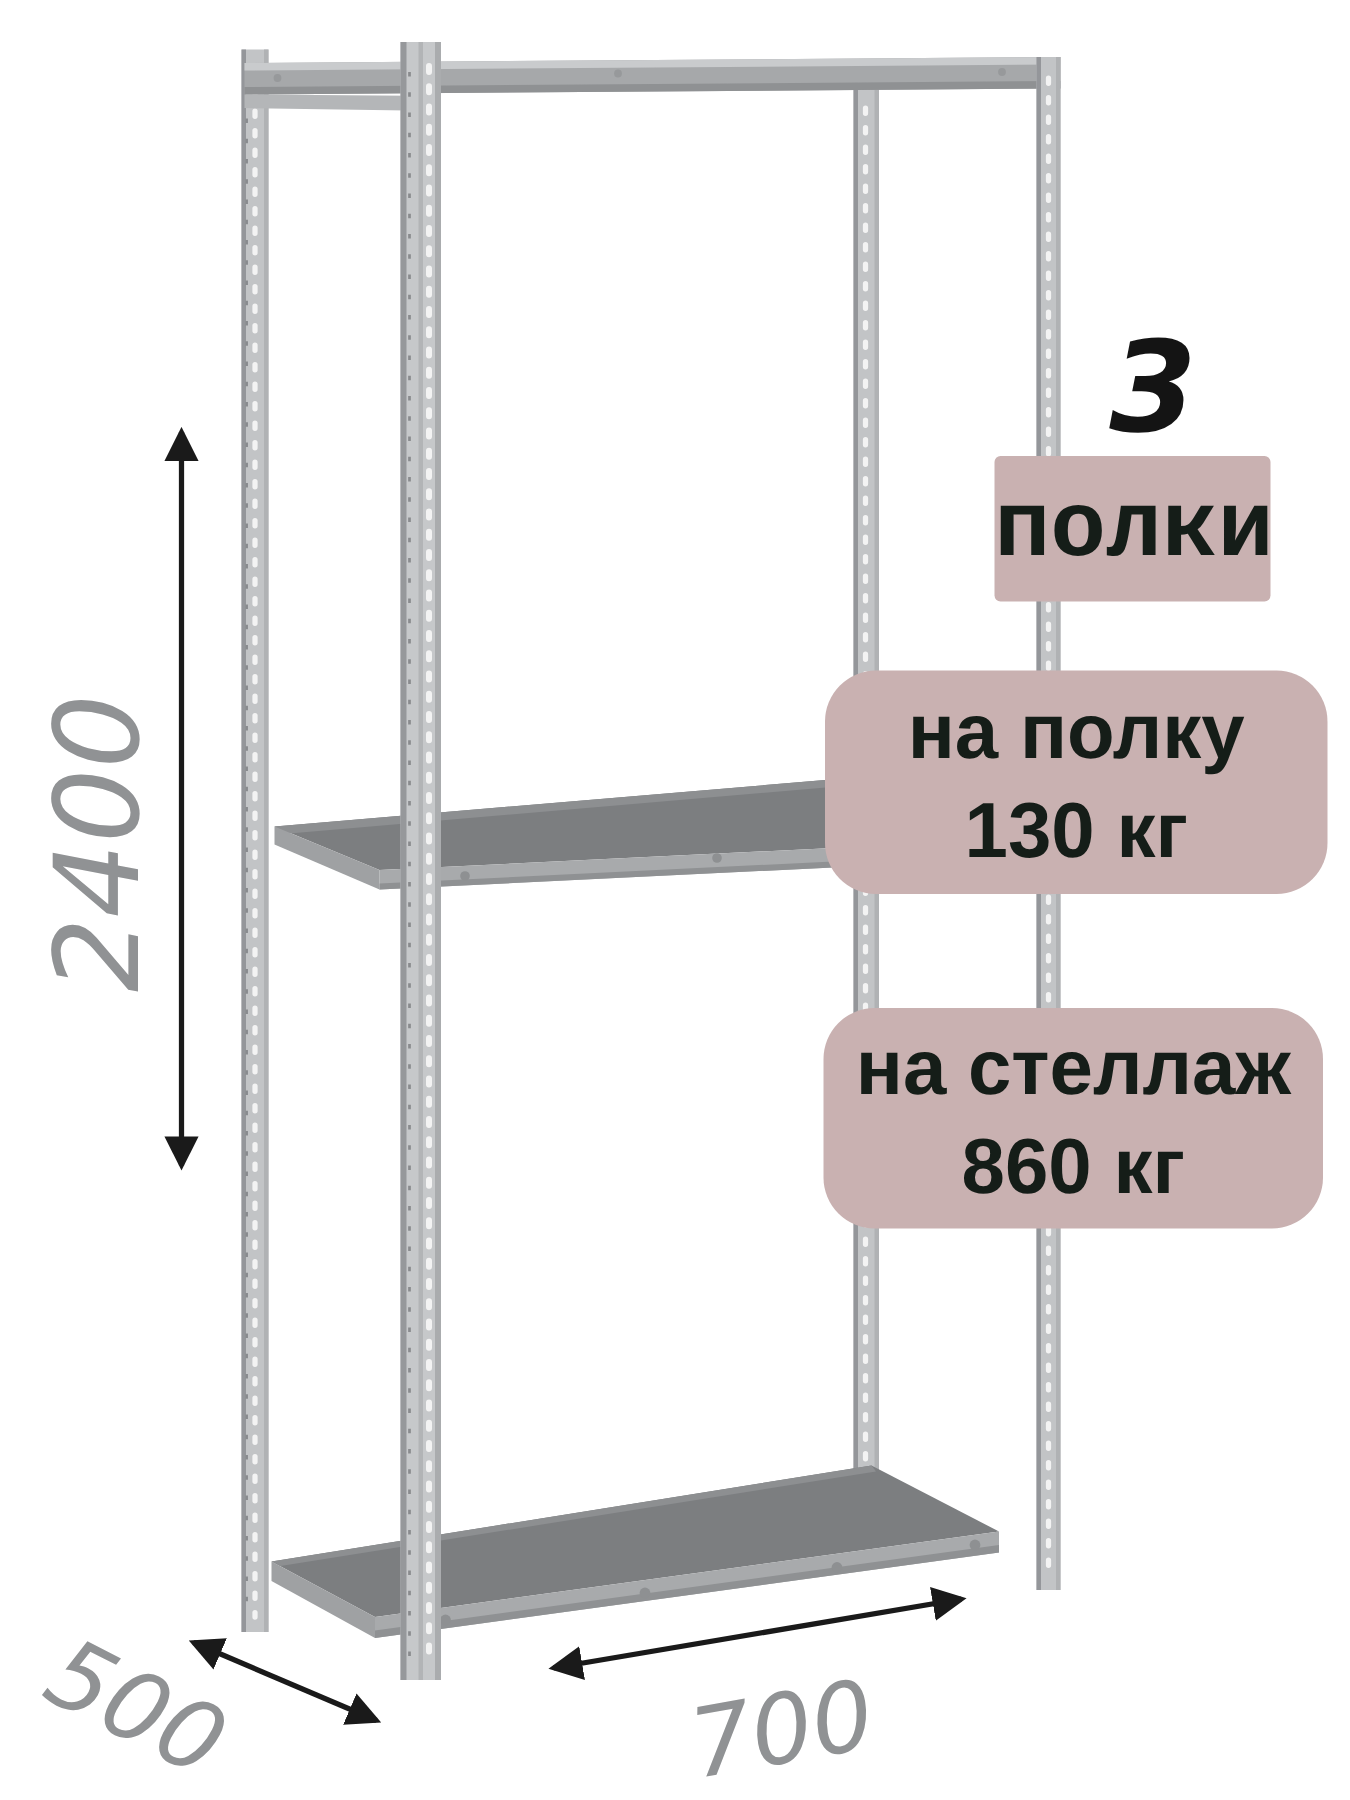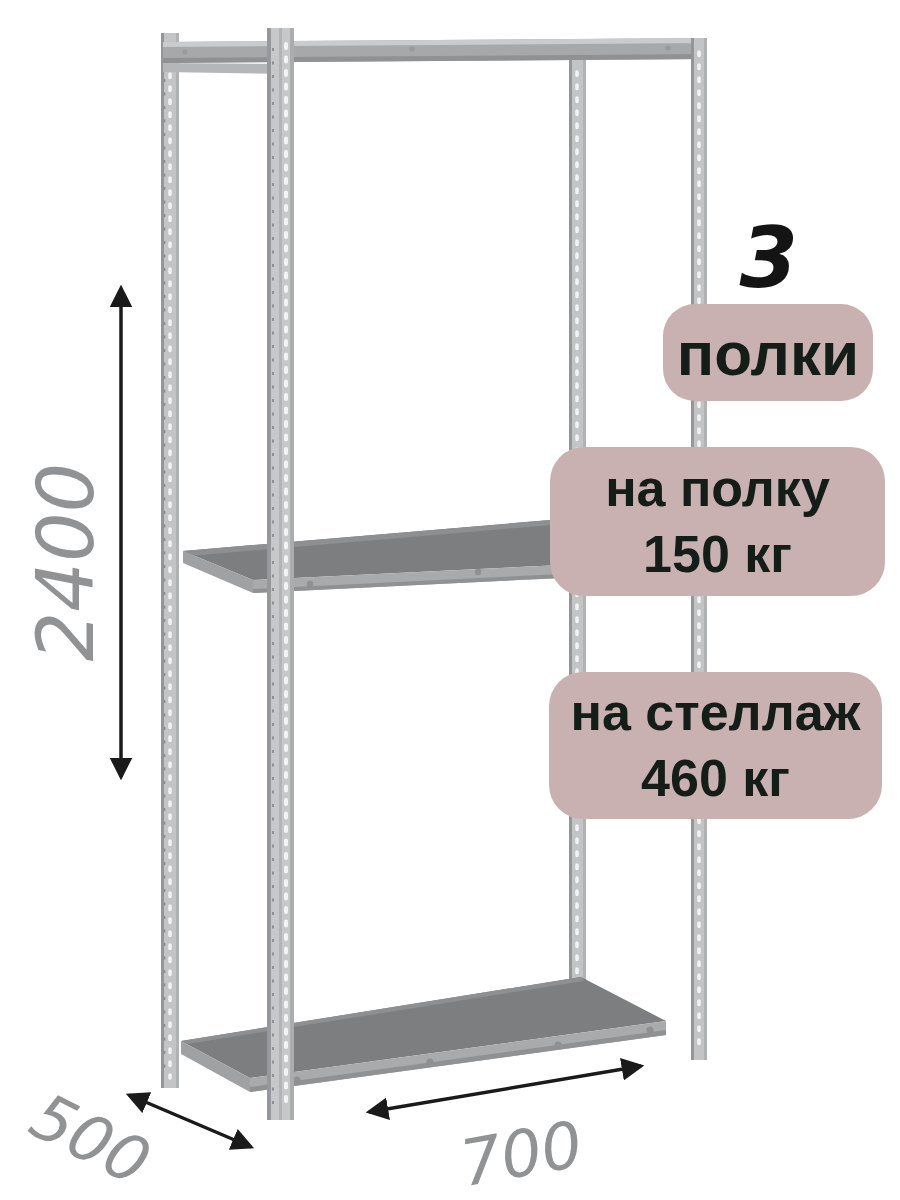--- a/index.html
+++ b/index.html
@@ -38,23 +38,23 @@
 
   
   .badge{
     position:absolute;
     background:var(--badge-bg,#c9b1b1);
     color:var(--badge-text,#151d18);
     font-weight:bold;
     text-align:center;
   }
   .badge-count{
-    left:663px;top:304px;width:210px;height:97px;
-    border-radius:32px;
-    font-size:62px;line-height:99px;
+    left:663px;top:304px;width:184px;height:97px;
+    border-radius:4px;
+    font-size:62px;line-height:99px;font-family:Liberation Mono, monospace;
   }
   .badge-two-line{
     display:flex;flex-direction:column;justify-content:center;
     font-size:52px;line-height:1.26;
   }
   .badge-per-shelf{left:550px;top:447px;width:335px;height:149px;border-radius:34px;}
   .badge-per-rack {left:549px;top:631px;width:333px;height:147px;border-radius:34px;margin-top:41px;}
 </style>
 </head>
 <body>
@@ -141,21 +141,21 @@
   <div class="dim dim-width">700</div>
 
   <div class="count-number">3</div>
 
   <div class="badge badge-count">
     <span>полки</span>
   </div>
 
   <div class="badge badge-two-line badge-per-shelf">
     <div>на полку</div>
-    <div>150 кг</div>
+    <div>130 кг</div>
   </div>
 
   <div class="badge badge-two-line badge-per-rack">
     <div>на стеллаж</div>
-    <div>460 кг</div>
+    <div>860 кг</div>
   </div>
 
 </div>
 
 </body></html>

